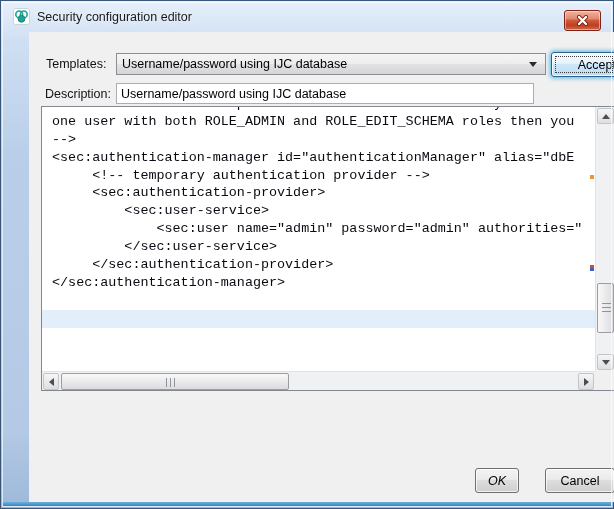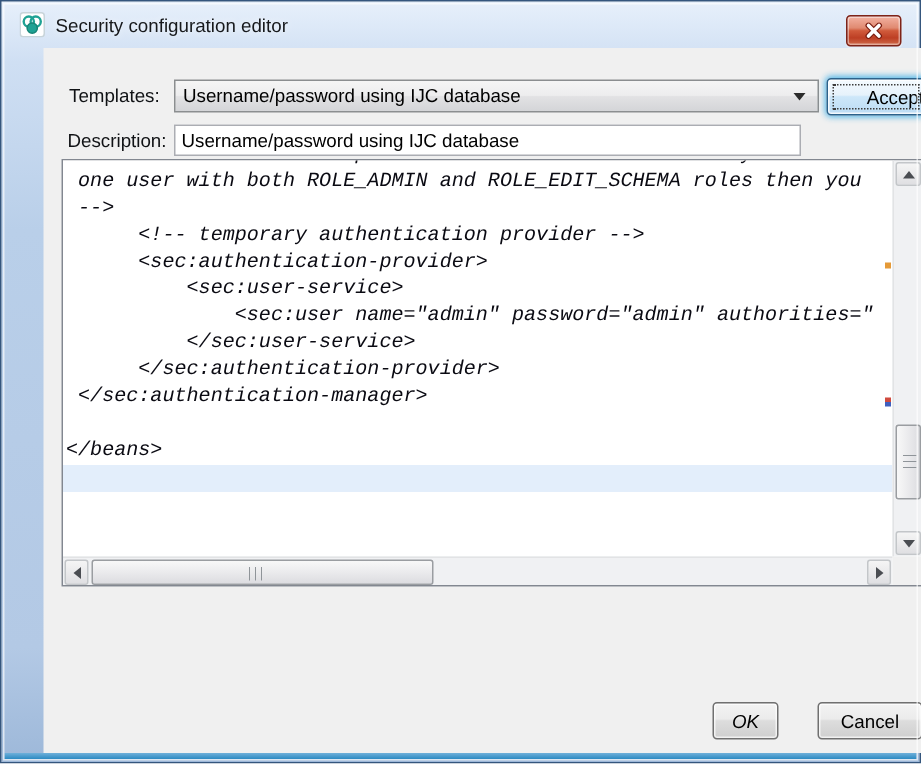--- a/index.html
+++ b/index.html
@@ -58,21 +58,21 @@
     box-shadow:0 0 4px 1px rgba(72,178,231,.95), inset 0 0 0 1px rgba(255,255,255,.8);text-align:right; }
   .accept-btn .focus-ring { position:absolute; inset:3px; border:1px dotted #3c3c3c;
     pointer-events:none; }
 
   .desc-input { position:absolute; left:87px; top:51px; width:418px; height:21px;
     border:1px solid #abadb3; background:#fff; font-size:12.5px; color:#000;
     padding:2px 4px; font-family:"Liberation Sans", sans-serif; }
 
   
   .editor { position:absolute; left:12px; top:74px; width:574px; height:285px;
-    border:1px solid #828790; background:#fff;font-style:italic; }
+    border:1px solid #828790; background:#fff; }
   .viewport { position:absolute; left:0; top:0; width:553px; height:264px;
     overflow:hidden; background:#fff; cursor:text; }
   .code-lines { margin-top:-12px; }
   .code-line { font-family:"Liberation Mono","DejaVu Sans Mono",monospace;
     font-size:13.4px; line-height:17.9px; white-space:pre; color:#0a0a12;
     padding-left:2px; height:17.9px; }
   .code-line.highlight { background:#e3eefb; }
 
   .err-mark { position:absolute; width:4px; z-index:3; }
   .err-mark-1 { left:548px; top:68px; height:4px; background:#e59a38; }
@@ -161,29 +161,29 @@
     <span class="field-label lbl-description">Description:</span>
 
     <input class="desc-input" type="text" value="Username/password using IJC database" style="">
 
     <div class="editor">
       <div class="viewport">
         <div class="code-lines">
             <div class="code-line"> &lt;!-- once the username/password db has been tested and you can lo</div>
             <div class="code-line"> one user with both ROLE_ADMIN and ROLE_EDIT_SCHEMA roles then you</div>
             <div class="code-line"> --&gt;</div>
+            <div class="code-line"> &lt;sec:authentication-manager id="authenticationManager" alias="dbE</div>
             <div class="code-line">      &lt;!-- temporary authentication provider --&gt;</div>
             <div class="code-line">      &lt;sec:authentication-provider&gt;</div>
             <div class="code-line">          &lt;sec:user-service&gt;</div>
             <div class="code-line">              &lt;sec:user name="admin" password="admin" authorities="</div>
             <div class="code-line">          &lt;/sec:user-service&gt;</div>
             <div class="code-line">      &lt;/sec:authentication-provider&gt;</div>
             <div class="code-line"> &lt;/sec:authentication-manager&gt;</div>
             <div class="code-line"></div>
-            <div class="code-line">&lt;/beans&gt;</div>
             <div class="code-line highlight"></div>
           </div>
       </div>
 
       <div class="err-mark err-mark-1"></div>
       <div class="err-mark err-mark-2"></div>
 
       <div class="vscroll">
         <div class="sb-btn sb-up">
           <span class="tri tri-up"></span>

